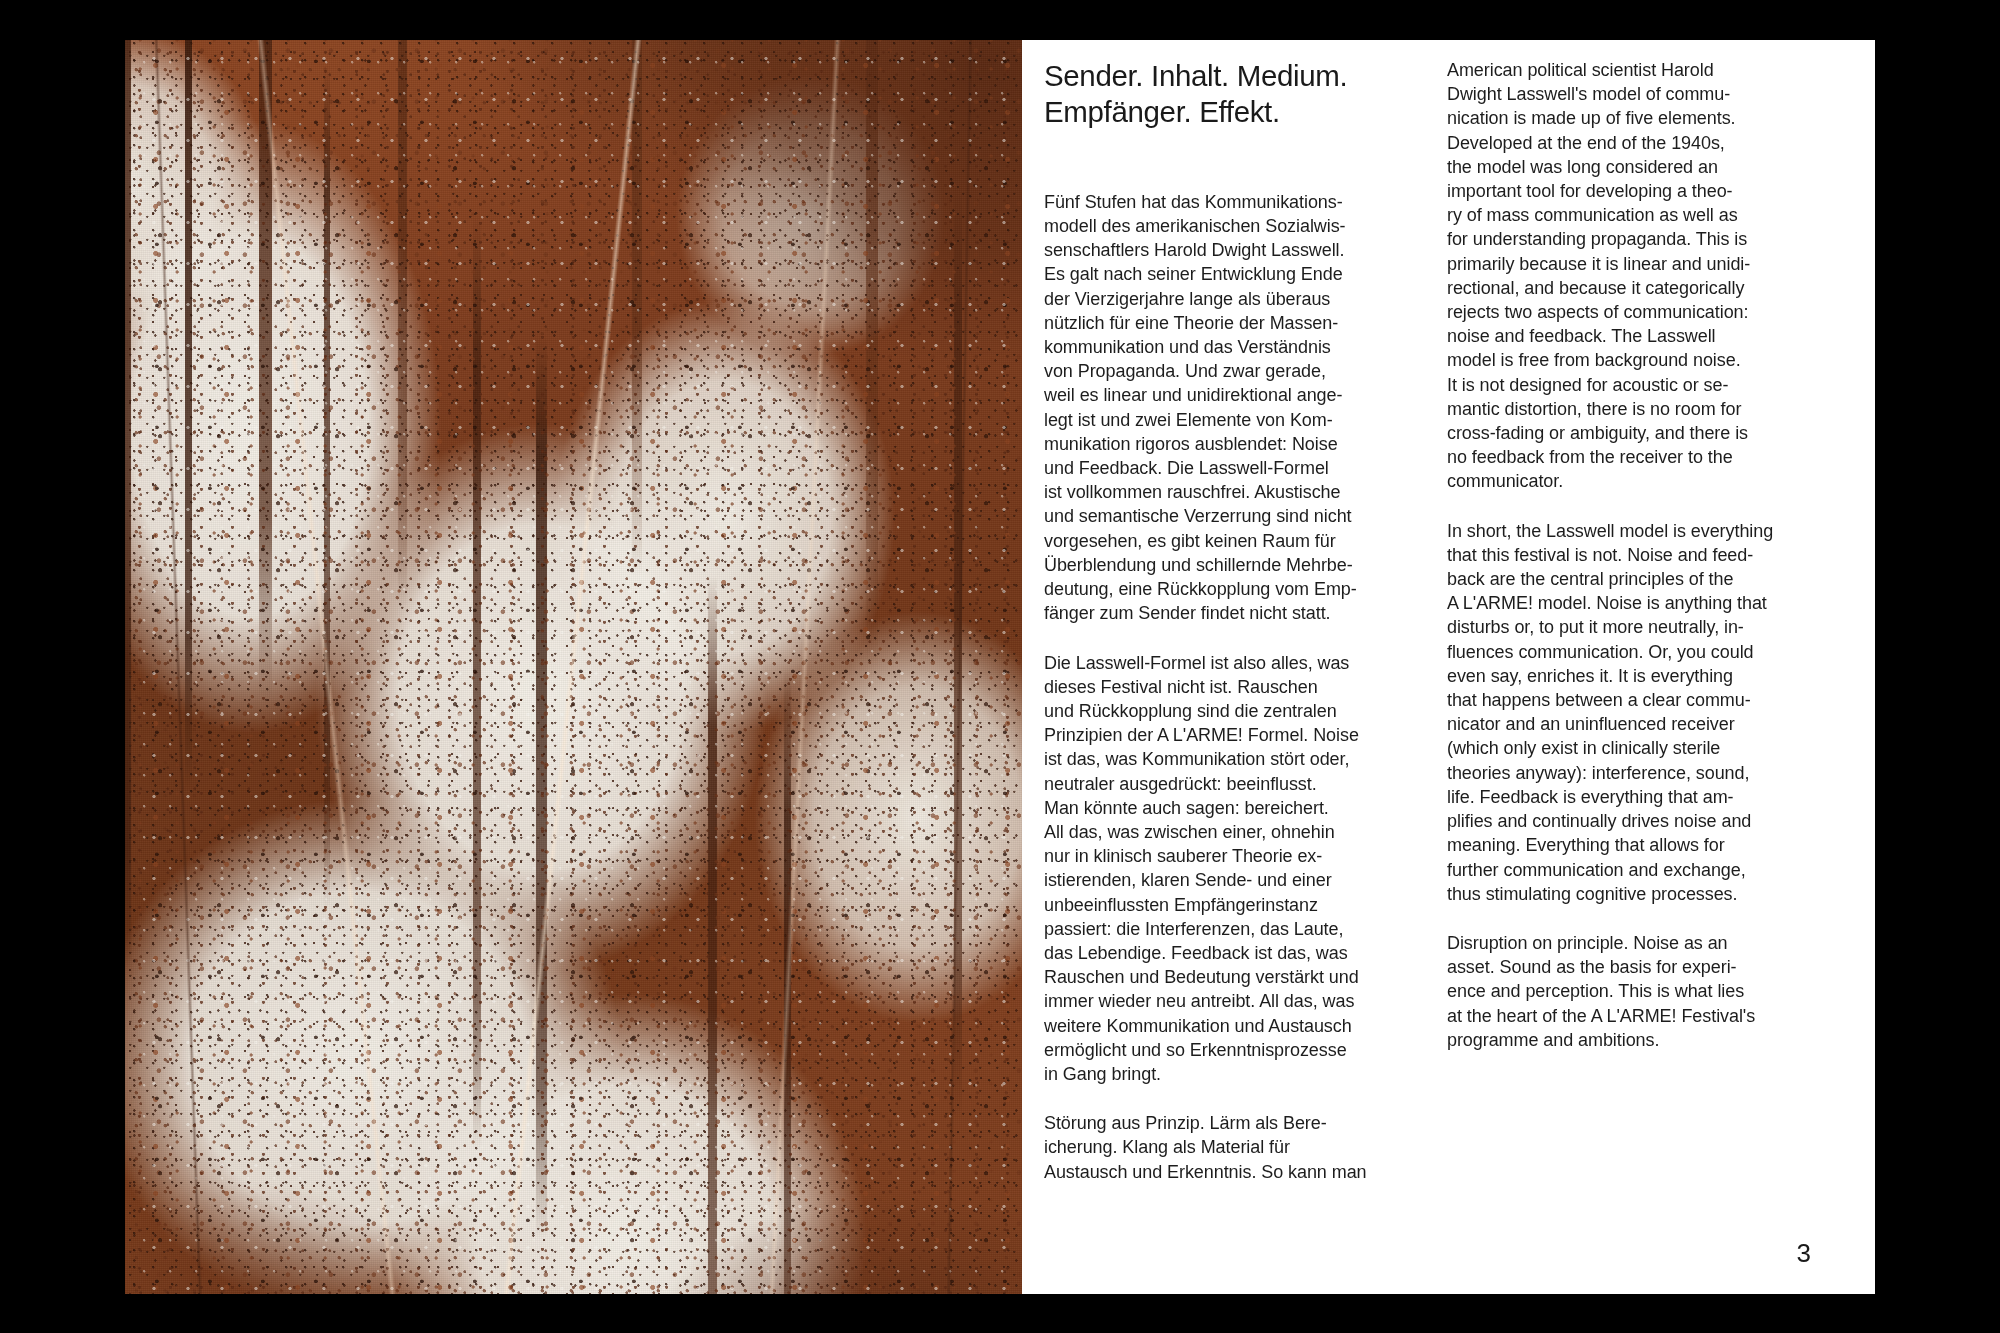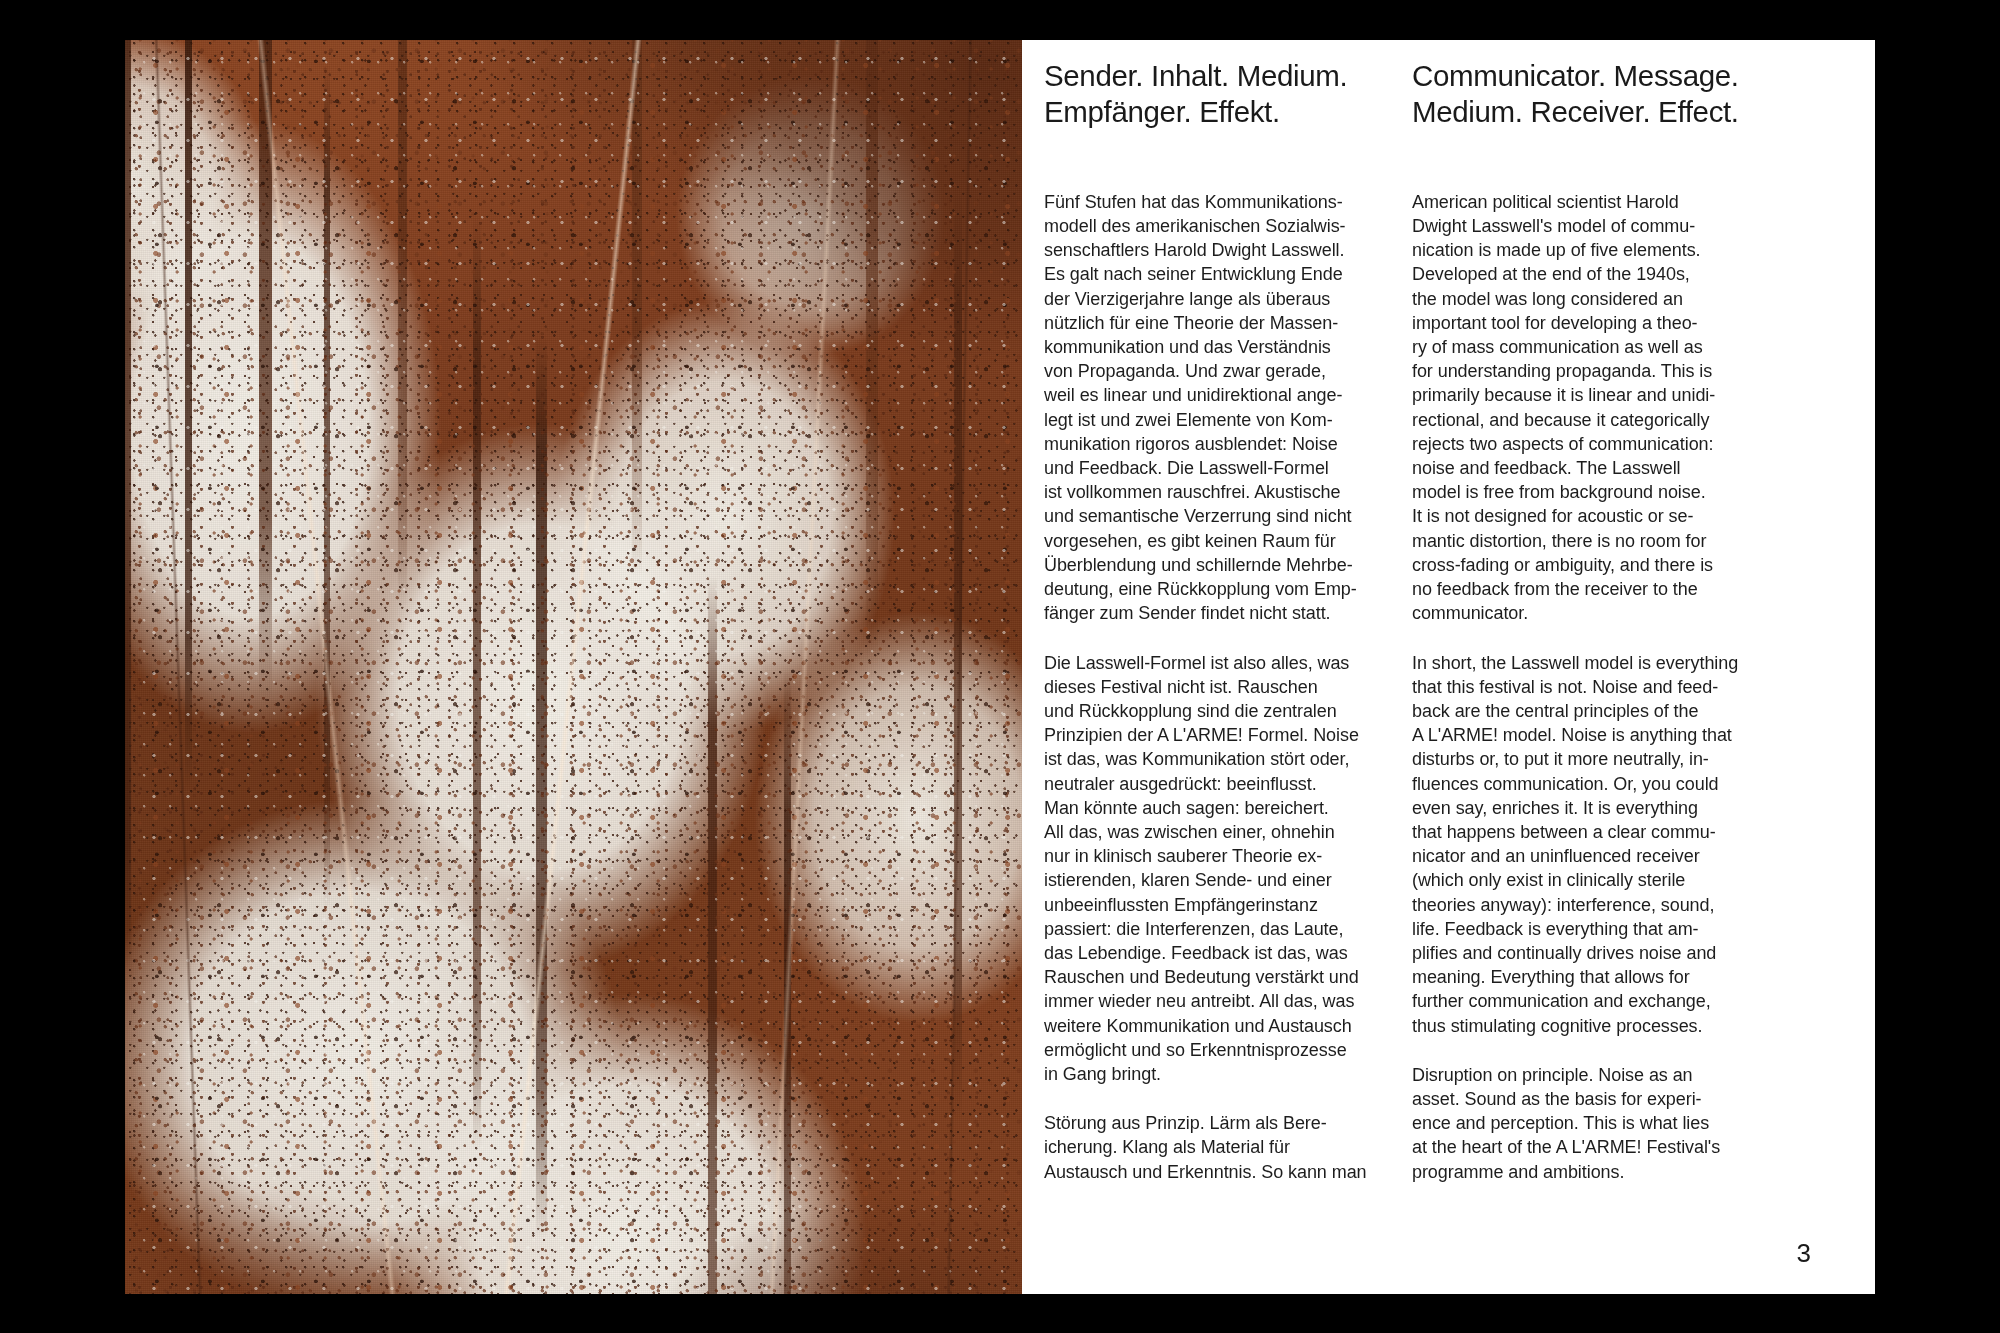--- a/index.html
+++ b/index.html
@@ -146,20 +146,21 @@
     top: 40px;
     width: 853px;
     height: 1254px;
     background: #ffffff;
     box-sizing: border-box;
     padding: 18px 72px 0 22px;
   }
 
   .columns {
     display: flex;
+    gap: 35px;
     height: 100%;
   }
   .col {
     width: 368px;
     flex: 0 0 368px;
   }
 
   .headline {
     font-size: 29.5px;
     line-height: 1.235;
@@ -249,22 +250,20 @@
 immer wieder neu antreibt. All das, was
 weitere Kommunikation und Austausch
 ermöglicht und so Erkenntnisprozesse
 in Gang bringt.</p>
         <p class="body-para">Störung aus Prinzip. Lärm als Bere-
 icherung. Klang als Material für
 Austausch und Erkenntnis. So kann man</p>
       </div>
 
       <div class="col">
-        <h1 class="headline">Communicator. Message.
-Medium. Receiver. Effect.</h1>
         <p class="body-para">American political scientist Harold
 Dwight Lasswell's model of commu-
 nication is made up of five elements.
 Developed at the end of the 1940s,
 the model was long considered an
 important tool for developing a theo-
 ry of mass communication as well as
 for understanding propaganda. This is
 primarily because it is linear and unidi-
 rectional, and because it categorically

